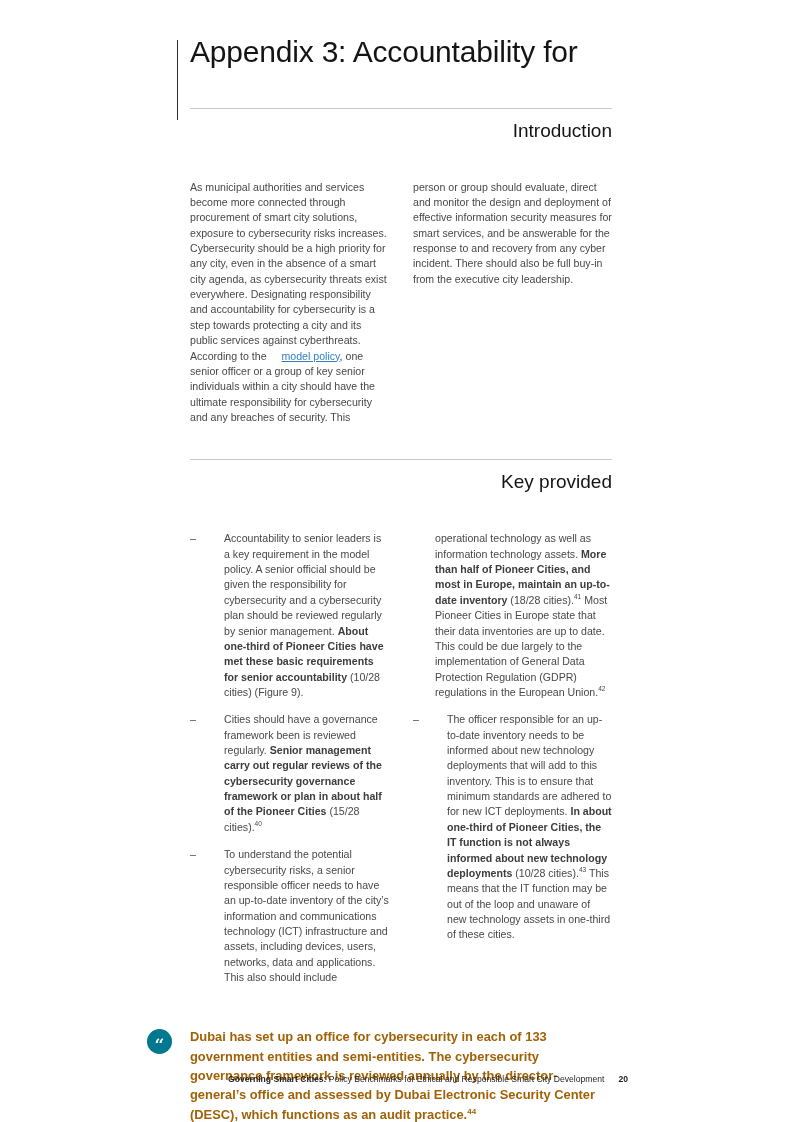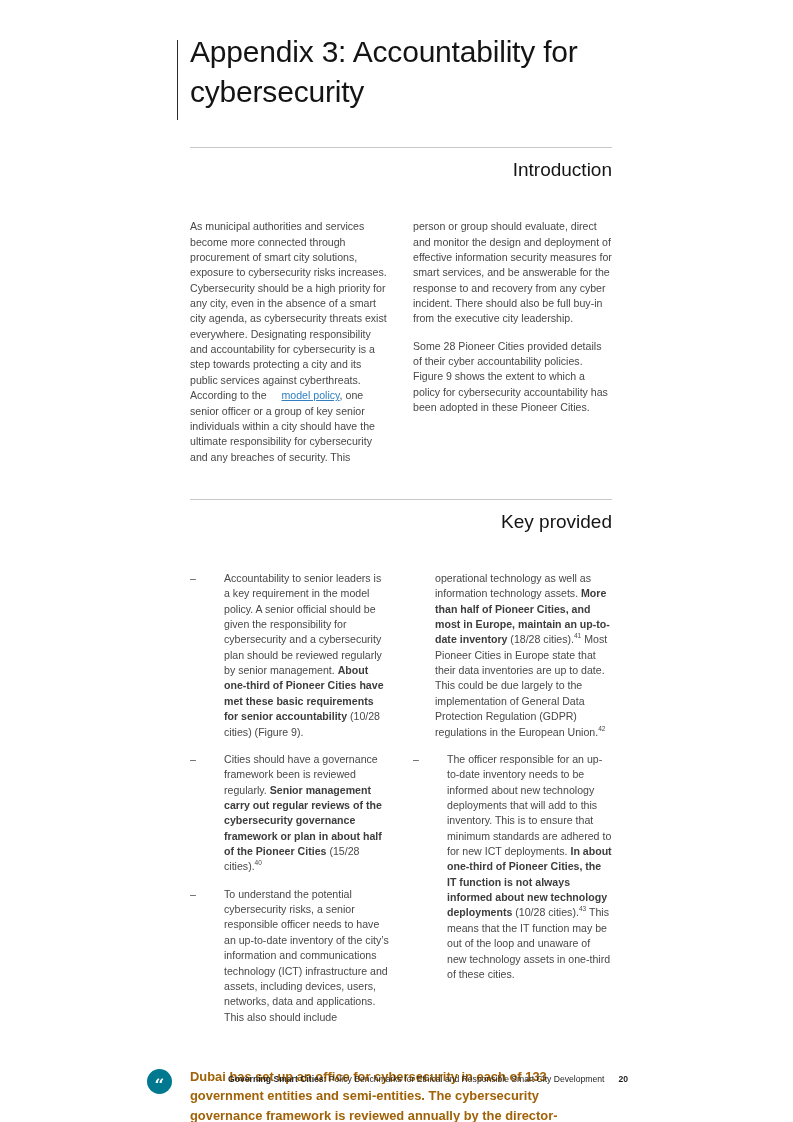--- a/index.html
+++ b/index.html
@@ -52,33 +52,32 @@
   .footer .fb{font-weight:700;}
   .footer .pgnum{font-weight:700;margin-left:14px;}
 </style>
 </head>
 <body>
 
 <div class="page">
 
   <header class="title-block">
     <div class="title-accent"></div>
-    <h1><span>Appendix 3: Accountability for</span><br><span>cybersecurity</span></h1>
+    <h1><span>Appendix 3: Accountability for</span><br></h1>
   </header>
 
   <section class="section">
     <hr class="rule">
     <h2>Introduction</h2>
     <div class="cols">
       <div class="col">
         <p><span>As municipal authorities and services become more connected through procurement of smart city solutions, exposure to cybersecurity risks increases. Cybersecurity should be a high priority for any city, even in the absence of a smart city agenda, as cybersecurity threats exist everywhere. Designating responsibility and accountability for cybersecurity is a step towards protecting a city and its public services against cyberthreats. According to the </span><a href="#" class="link">model policy</a><span>, one senior officer or a group of key senior individuals within a city should have the ultimate responsibility for cybersecurity and any breaches of security. This</span></p>
       </div>
       <div class="col">
         <p>person or group should evaluate, direct and monitor the design and deployment of effective information security measures for smart services, and be answerable for the response to and recovery from any cyber incident. There should also be full buy-in from the executive city leadership.</p>
-        <p>Some 28 Pioneer Cities provided details of their cyber accountability policies. Figure 9 shows the extent to which a policy for cybersecurity accountability has been adopted in these Pioneer Cities.</p>
       </div>
     </div>
   </section>
 
   <section class="section kf">
     <hr class="rule">
     <h2>Key provided</h2>
     <div class="cols">
       <div class="col">
         <div class="kf-item">

